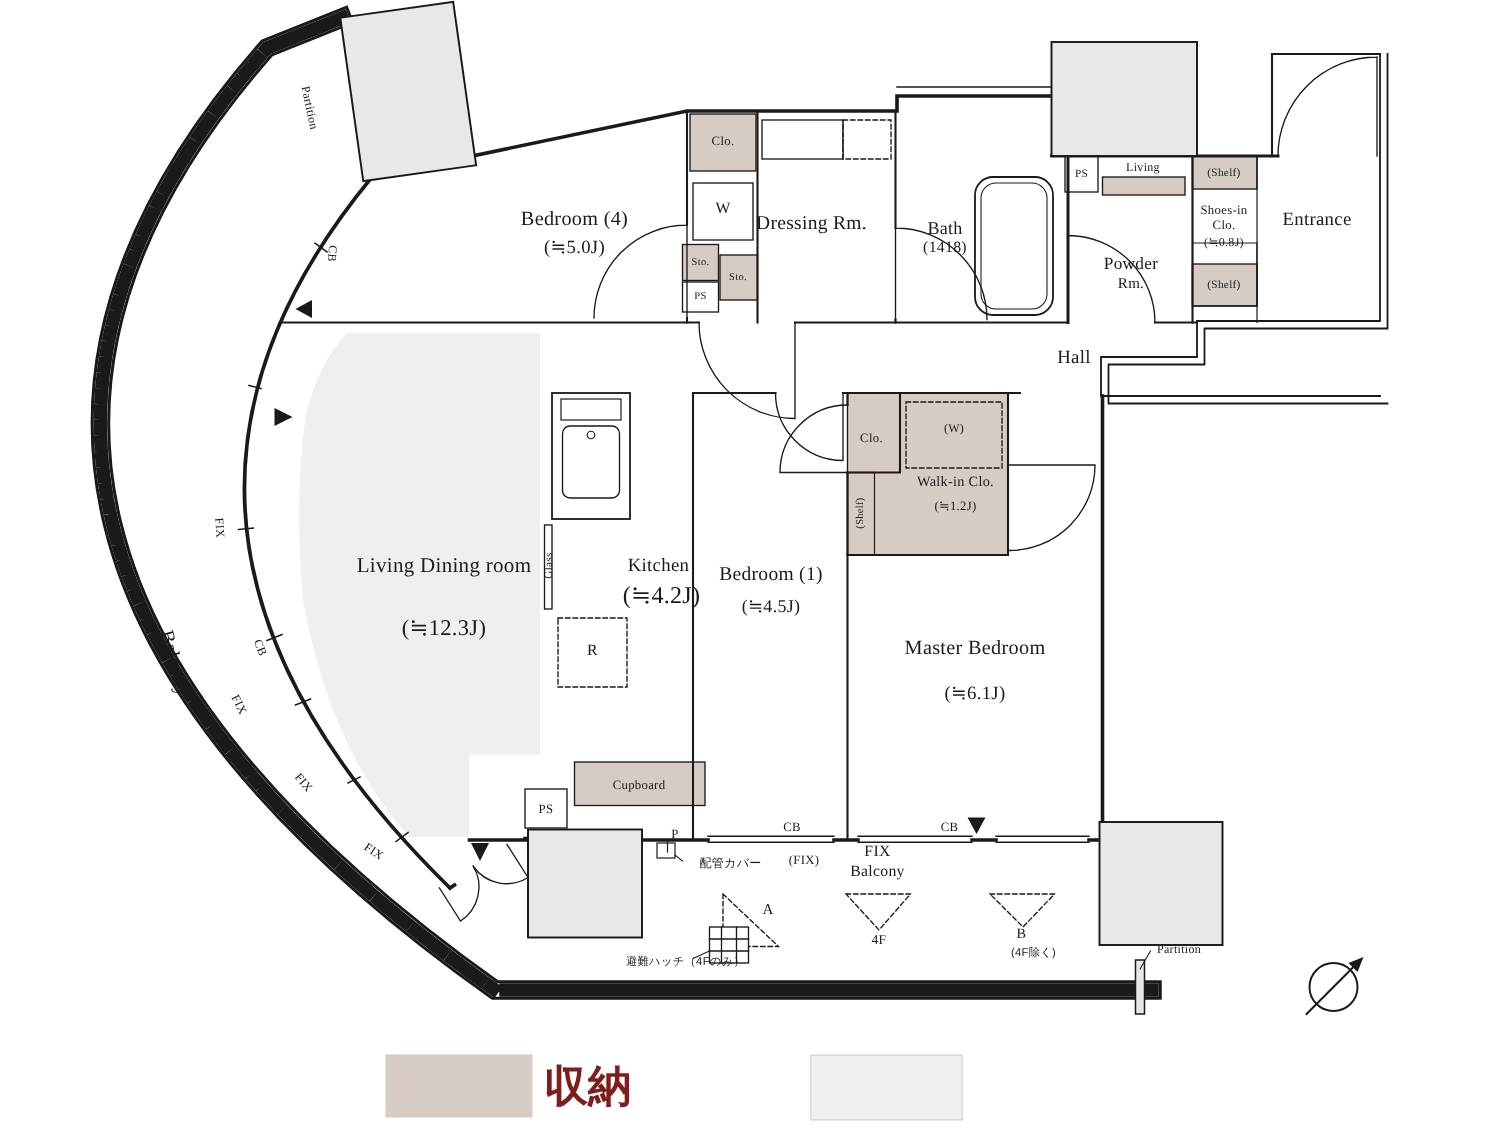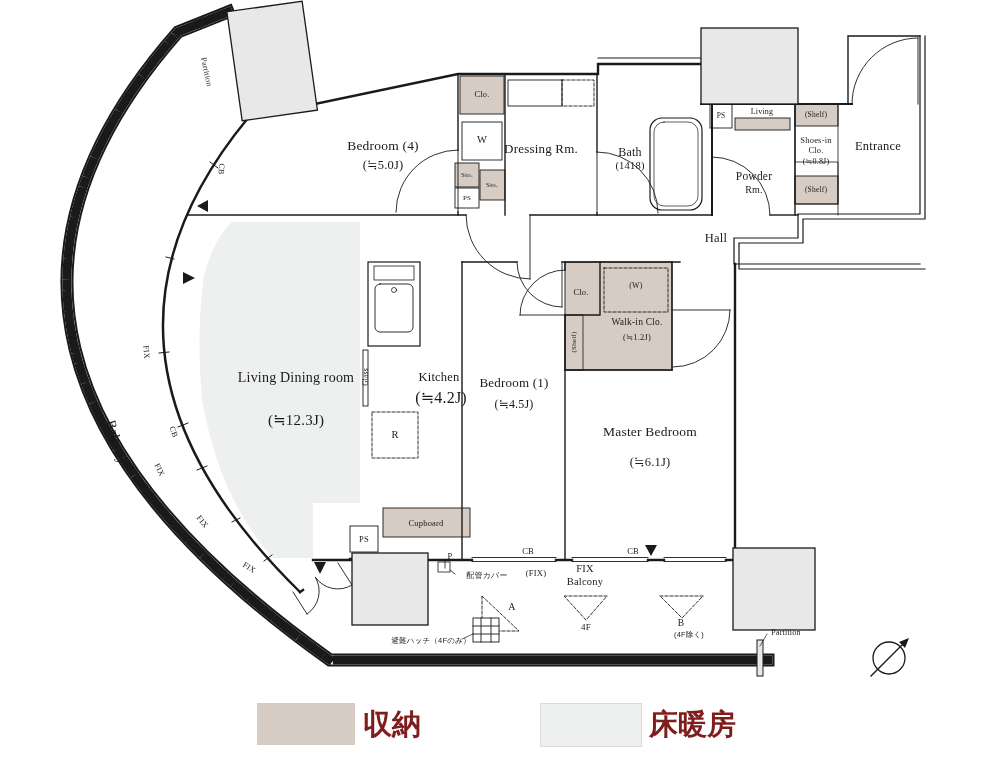--- a/index.html
+++ b/index.html
@@ -226,36 +226,35 @@
 <div class="lb" style="left:816px;top:190px;font-size:7.5px">(Shelf)</div>
 <div class="lb" style="left:581px;top:292px;font-size:8.5px">Clo.</div>
 <div class="lb" style="left:636px;top:286px;font-size:8px">(W)</div>
 <div class="lb" style="left:574px;top:342px;font-size:7px;transform:translate(-50%,-50%) rotate(-90deg)">(Shelf)</div>
 <div class="lb" style="left:366px;top:377px;font-size:7.5px;transform:translate(-50%,-50%) rotate(-90deg)">Glass</div>
 <div class="lb" style="left:395px;top:435px;font-size:10.5px">R</div>
 <div class="lb" style="left:426px;top:523px;font-size:8.5px">Cupboard</div>
 <div class="lb" style="left:364px;top:539px;font-size:8.5px">PS</div>
 <div class="lb" style="left:450px;top:556px;font-size:8.5px">P</div>
 <div class="lb jp" style="left:479px;top:576px;font-size:8px">配管カバー</div>
-<div class="lb jp" style="left:423px;top:641px;font-size:7.5px">避難ハッチ（4Fのみ）</div>
+<div class="lb jp" style="left:449px;top:641px;font-size:7.5px">避難ハッチ（4Fのみ）</div>
 
 <div class="lb" style="left:528px;top:551px;font-size:8.5px">CB</div>
 <div class="lb" style="left:536px;top:573px;font-size:8.5px">(FIX)</div>
 <div class="lb" style="left:633px;top:551px;font-size:8.5px">CB</div>
 <div class="lb" style="left:512px;top:607px;font-size:10px">A</div>
 <div class="lb" style="left:586px;top:627px;font-size:9px">4F</div>
 <div class="lb" style="left:681px;top:624px;font-size:9.5px">B</div>
 <div class="lb jp" style="left:681px;top:635px;font-size:7.5px">(4F除く)</div>
 <div class="lb" style="left:206px;top:72px;font-size:8px;transform:translate(-50%,-50%) rotate(78deg)">Partition</div>
 <div class="lb" style="left:786px;top:633px;font-size:8px">Partition</div>
 <div class="lb" style="left:221px;top:169px;font-size:8px;transform:translate(-50%,-50%) rotate(95deg)">CB</div>
 <div class="lb" style="left:146px;top:352px;font-size:8px;transform:translate(-50%,-50%) rotate(86deg)">FIX</div>
 <div class="lb" style="left:173px;top:432px;font-size:8px;transform:translate(-50%,-50%) rotate(69deg)">CB</div>
 <div class="lb" style="left:159px;top:470px;font-size:8px;transform:translate(-50%,-50%) rotate(63deg)">FIX</div>
 <div class="lb" style="left:202px;top:522px;font-size:8px;transform:translate(-50%,-50%) rotate(50deg)">FIX</div>
 <div class="lb" style="left:249px;top:568px;font-size:8px;transform:translate(-50%,-50%) rotate(33deg)">FIX</div>
 
 <div class="swatch" style="left:257px;top:703px;width:98px;height:42px;background:var(--c-storage)"></div>
 <div class="legend-label" style="left:363px;top:725px;font-size:29px">収納</div>
 <div class="swatch" style="left:540px;top:703px;width:100px;height:42px;background:var(--c-heating);border:1px solid #d8dbd9"></div>
-<div class="legend-label" style="left:649px;top:725px;font-size:29px">床暖房</div>
 
 </div>
 
 </body></html>

